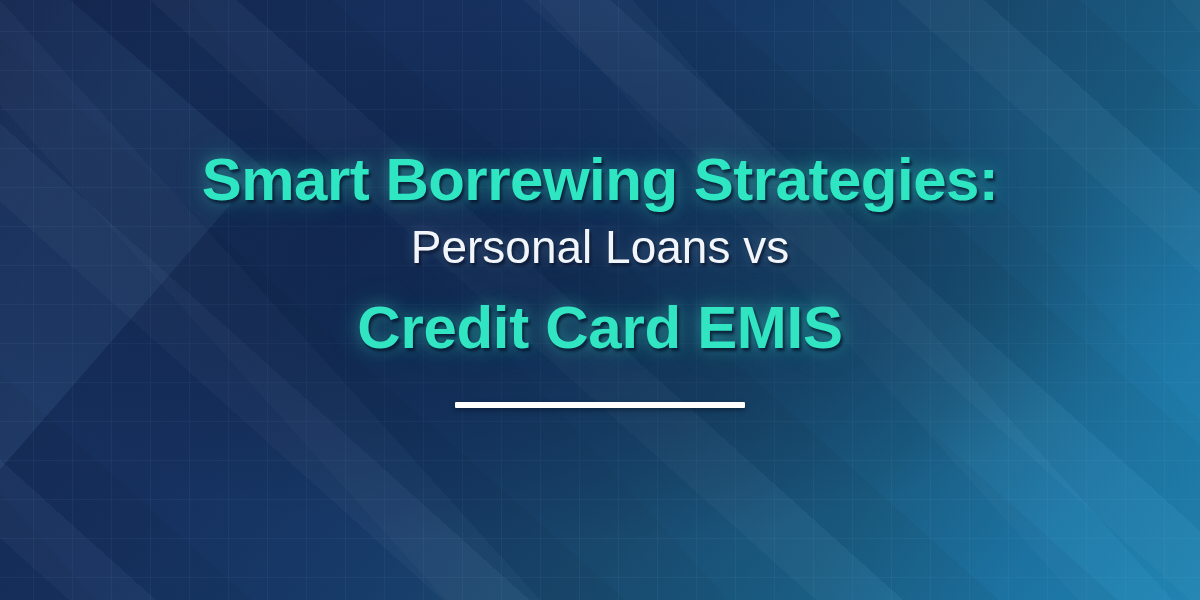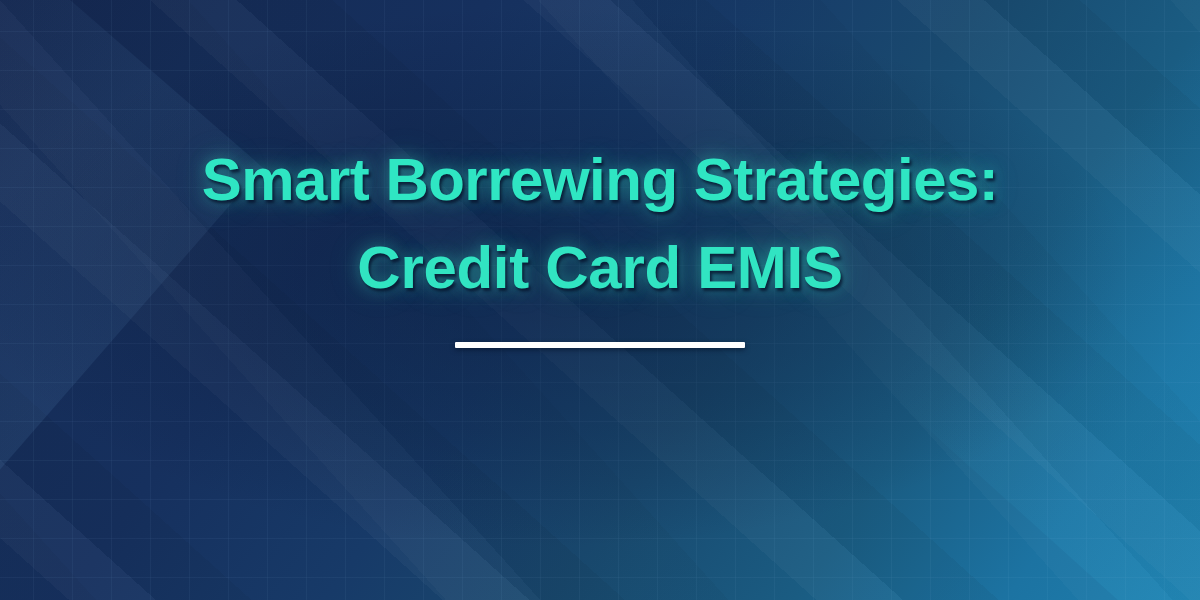--- a/index.html
+++ b/index.html
@@ -186,19 +186,20 @@
   <div class="bands2"></div>
   <div class="left-wedge"></div>
   <div class="corner-wedge"></div>
   <div class="grid"></div>
   <div class="vignette"></div>
 
   <div class="content">
 
     <div class="line line-1">Smart Borrewing Strategies:</div>
 
+    <div class="line line-2">Personal Loans vs</div>
 
     <div class="line line-3">Credit Card EMIS</div>
 
     <div class="divider"></div>
 
   </div>
 </div>
 
 </body></html>

